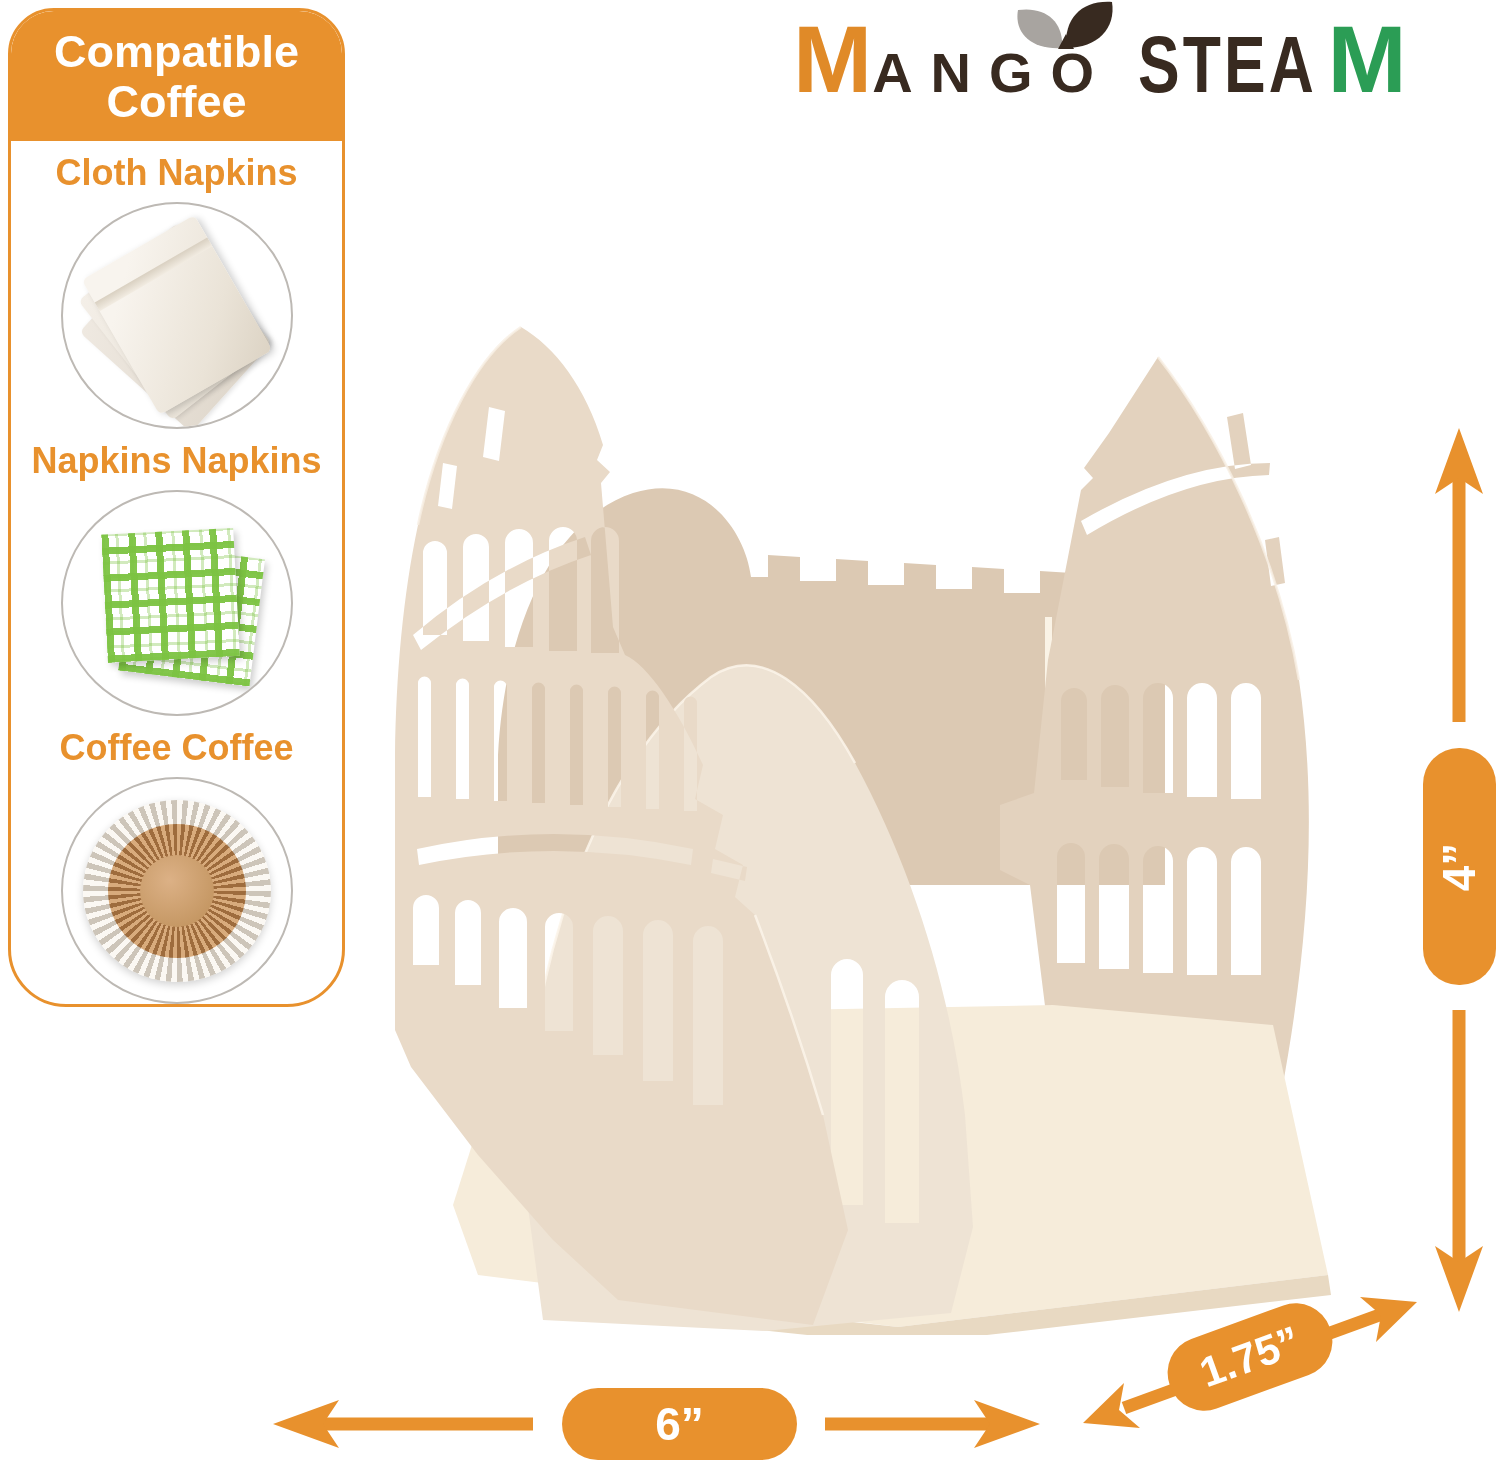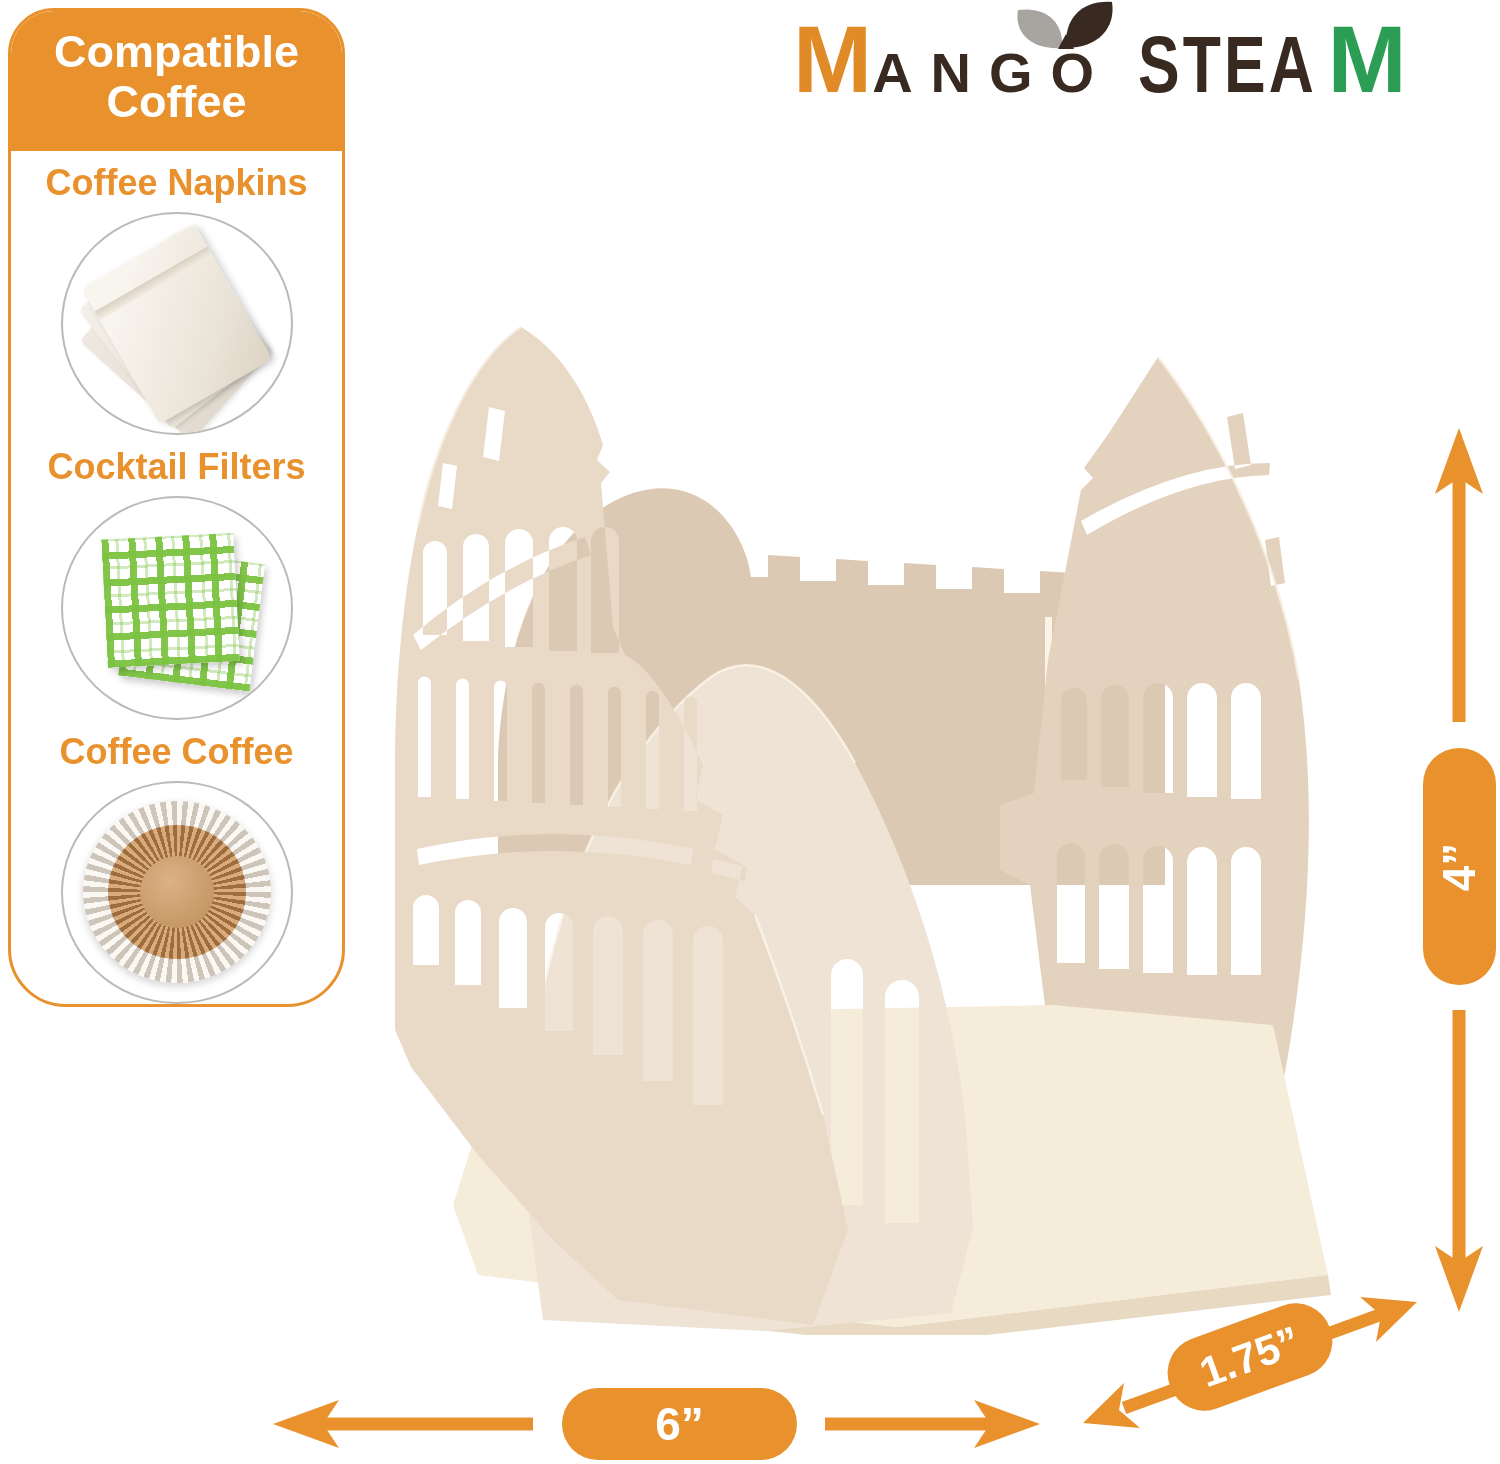--- a/index.html
+++ b/index.html
@@ -4,21 +4,21 @@
 <style>
   html,body{margin:0;padding:0;background:#fff;}
   body{width:1500px;height:1464px;position:relative;overflow:hidden;
        font-family:"Liberation Sans",sans-serif;-webkit-font-smoothing:antialiased;}
 
   
   .panel{position:absolute;left:8px;top:8px;width:331px;height:993px;
          border:3px solid #E8912D;border-radius:46px 46px 58px 58px;background:#fff;
          display:flex;flex-direction:column;align-items:center;overflow:hidden;}
   .panel-header{width:100%;background:#E8912D;border-radius:42px 42px 0 0;
-                padding:16px 0 24px 0;text-align:center;}
+                padding:16px 0 14px 0;text-align:center;}
   .panel-header .t{color:#fff;font-weight:bold;font-size:45px;line-height:50px;}
   .item-label{color:#E8912D;font-weight:bold;font-size:36px;line-height:38px;margin-top:13px;}
   .item-circle{width:228px;height:228px;border-radius:50%;border:2px solid #bdb9b4;
                margin-top:10px;position:relative;overflow:hidden;background:#fff;
                display:flex;align-items:center;justify-content:center;}
 
   
   .napkin-back,.napkin-mid,.napkin-front{position:absolute;border-radius:6px;}
   .napkin-back{width:120px;height:150px;background:linear-gradient(150deg,#efe9e1,#ddd5c9);
                transform:rotate(-48deg) translate(-18px,14px);box-shadow:2px 2px 5px rgba(0,0,0,.12);}
@@ -74,28 +74,28 @@
 </style>
 </head>
 <body>
 
 <aside class="panel">
   <div class="panel-header">
     <div class="t">Compatible</div>
     <div class="t">Coffee</div>
   </div>
 
-  <div class="item-label">Coffee Napkins</div>
+  <div class="item-label">Cloth Napkins</div>
   <div class="item-circle">
     <div class="napkin-back"></div>
     <div class="napkin-mid"></div>
     <div class="napkin-front"></div>
   </div>
 
-  <div class="item-label">Cocktail Filters</div>
+  <div class="item-label">Napkins Napkins</div>
   <div class="item-circle">
     <div class="gingham back"></div>
     <div class="gingham front"></div>
   </div>
 
   <div class="item-label">Coffee Coffee</div>
   <div class="item-circle">
     <div class="filter-outer"></div>
     <div class="filter-mid"></div>
     <div class="filter-center"></div>

